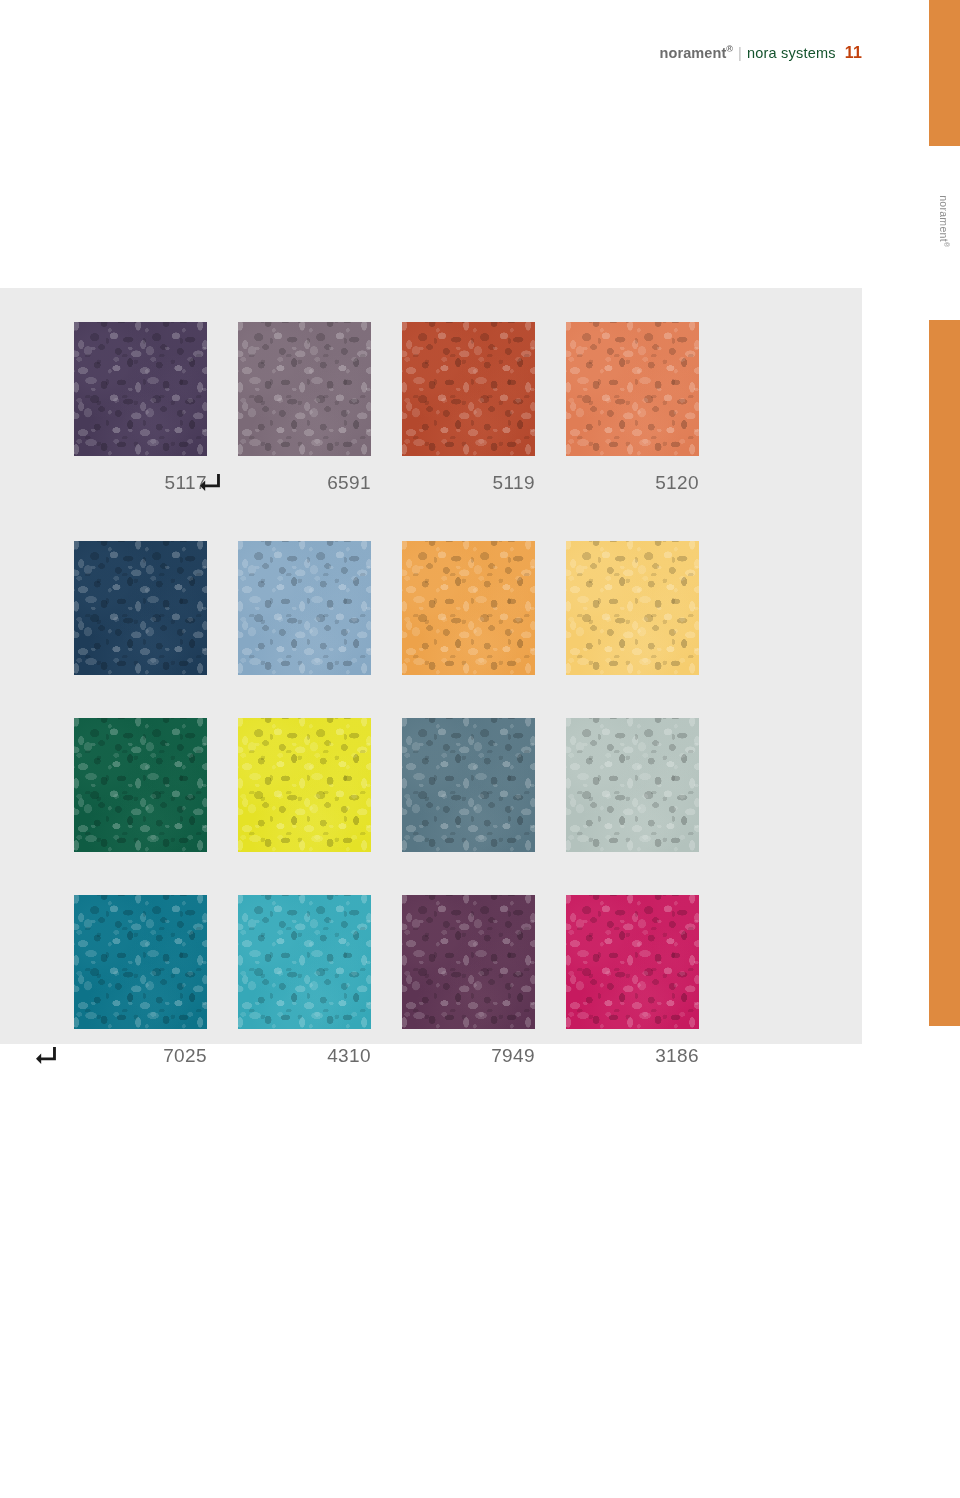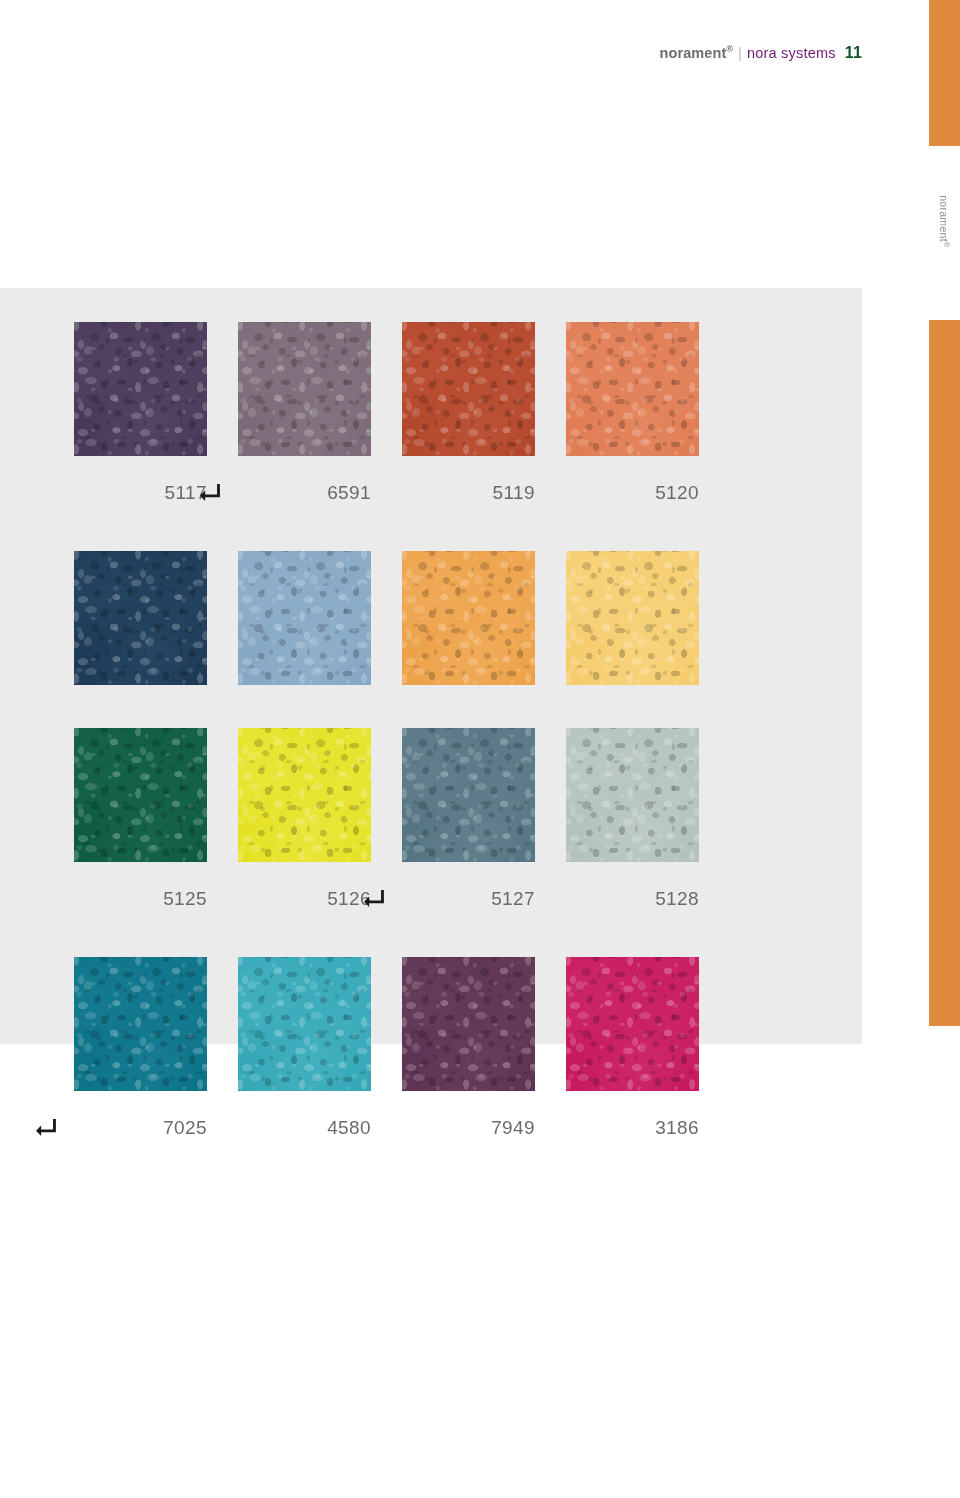--- a/index.html
+++ b/index.html
@@ -64,26 +64,26 @@
     font-size: 9px;
     vertical-align: super;
     font-weight: bold;
   }
   .header .sep {
     color: #bdbdbd;
     padding: 0 5px;
     font-weight: normal;
   }
   .header .sub {
-    color: #701a75;
+    color: #14532d;
     font-weight: normal;
   }
   .header .pageno {
     font-weight: bold;
-    color: #14532d;
+    color: #c2410c;
     font-size: 16px;
     padding-left: 9px;
   }
 
   
   .side-label {
     position: absolute;
     left: 929px;
     top: 163px;
     width: 31px;
@@ -178,21 +178,21 @@
       radial-gradient(ellipse 3px 4px at 70% 86%, rgba(255,255,255,.14) 0 55%, transparent 60%),
       radial-gradient(ellipse 5px 3px at 10% 48%, rgba(0,0,0,.12) 0 55%, transparent 60%);
     background-size: 37px 41px;
     opacity: .9;
   }
 
   
   .labels {
     display: flex;
     gap: 31px;
-    margin-top: 22px;
+    margin-top: 12px;
   }
   .label-cell {
     width: 133px;
     height: 30px;
     display: flex;
     align-items: center;
     justify-content: flex-end;
     position: relative;
   }
   .label-code {
@@ -265,54 +265,37 @@
           <div class="swatch" style="background-color: rgb(246, 205, 110); background-image: radial-gradient(circle at 22% 28%, rgba(251, 227, 162, 0.2) 0px, rgba(251, 227, 162, 0.2) 18%, transparent 42%), radial-gradient(circle at 72% 62%, rgba(251, 227, 162, 0.15) 0px, rgba(251, 227, 162, 0.15) 16%, transparent 40%), radial-gradient(circle at 48% 88%, rgba(251, 227, 162, 0.18) 0px, rgba(251, 227, 162, 0.18) 14%, transparent 38%), radial-gradient(circle at 88% 14%, rgba(251, 227, 162, 0.133) 0px, rgba(251, 227, 162, 0.133) 15%, transparent 40%);"></div>
         </div>
       </div>
       <div class="grid-row">
         <div class="swatches">
           <div class="swatch" style="background-color: rgb(15, 92, 67); background-image: radial-gradient(circle at 22% 28%, rgba(42, 122, 94, 0.2) 0px, rgba(42, 122, 94, 0.2) 18%, transparent 42%), radial-gradient(circle at 72% 62%, rgba(42, 122, 94, 0.15) 0px, rgba(42, 122, 94, 0.15) 16%, transparent 40%), radial-gradient(circle at 48% 88%, rgba(42, 122, 94, 0.18) 0px, rgba(42, 122, 94, 0.18) 14%, transparent 38%), radial-gradient(circle at 88% 14%, rgba(42, 122, 94, 0.133) 0px, rgba(42, 122, 94, 0.133) 15%, transparent 40%);"></div>
           <div class="swatch" style="background-color: rgb(229, 226, 38); background-image: radial-gradient(circle at 22% 28%, rgba(242, 240, 106, 0.2) 0px, rgba(242, 240, 106, 0.2) 18%, transparent 42%), radial-gradient(circle at 72% 62%, rgba(242, 240, 106, 0.15) 0px, rgba(242, 240, 106, 0.15) 16%, transparent 40%), radial-gradient(circle at 48% 88%, rgba(242, 240, 106, 0.18) 0px, rgba(242, 240, 106, 0.18) 14%, transparent 38%), radial-gradient(circle at 88% 14%, rgba(242, 240, 106, 0.133) 0px, rgba(242, 240, 106, 0.133) 15%, transparent 40%);"></div>
           <div class="swatch" style="background-color: rgb(87, 118, 132); background-image: radial-gradient(circle at 22% 28%, rgba(126, 152, 163, 0.2) 0px, rgba(126, 152, 163, 0.2) 18%, transparent 42%), radial-gradient(circle at 72% 62%, rgba(126, 152, 163, 0.15) 0px, rgba(126, 152, 163, 0.15) 16%, transparent 40%), radial-gradient(circle at 48% 88%, rgba(126, 152, 163, 0.18) 0px, rgba(126, 152, 163, 0.18) 14%, transparent 38%), radial-gradient(circle at 88% 14%, rgba(126, 152, 163, 0.133) 0px, rgba(126, 152, 163, 0.133) 15%, transparent 40%);"></div>
           <div class="swatch" style="background-color: rgb(179, 194, 189); background-image: radial-gradient(circle at 22% 28%, rgba(212, 222, 217, 0.2) 0px, rgba(212, 222, 217, 0.2) 18%, transparent 42%), radial-gradient(circle at 72% 62%, rgba(212, 222, 217, 0.15) 0px, rgba(212, 222, 217, 0.15) 16%, transparent 40%), radial-gradient(circle at 48% 88%, rgba(212, 222, 217, 0.18) 0px, rgba(212, 222, 217, 0.18) 14%, transparent 38%), radial-gradient(circle at 88% 14%, rgba(212, 222, 217, 0.133) 0px, rgba(212, 222, 217, 0.133) 15%, transparent 40%);"></div>
         </div>
-        <div class="labels">
-          <div class="label-cell">
-            <span class="label-code">5125</span>
-          </div>
-          <div class="label-cell">
-            <span class="label-code">5126</span>
-          </div>
-          <div class="label-cell">
-            <span class="wrap-arrow"><svg viewBox="0 0 22 18" width="22" height="18" aria-hidden="true">
-                <path d="M19 1 L19 12.5 L6.5 12.5 L6.5 8.5 L1 14 L6.5 19.5 L6.5 15.5 L22 15.5 L22 1 Z" fill="#1a1a1a" transform="translate(-1,-1.5) scale(0.95)"></path>
-              </svg></span>
-            <span class="label-code">5127</span>
-          </div>
-          <div class="label-cell">
-            <span class="label-code">5128</span>
-          </div>
-        </div>
       </div>
       <div class="grid-row">
         <div class="swatches">
           <div class="swatch" style="background-color: rgb(13, 115, 137); background-image: radial-gradient(circle at 22% 28%, rgba(46, 147, 167, 0.2) 0px, rgba(46, 147, 167, 0.2) 18%, transparent 42%), radial-gradient(circle at 72% 62%, rgba(46, 147, 167, 0.15) 0px, rgba(46, 147, 167, 0.15) 16%, transparent 40%), radial-gradient(circle at 48% 88%, rgba(46, 147, 167, 0.18) 0px, rgba(46, 147, 167, 0.18) 14%, transparent 38%), radial-gradient(circle at 88% 14%, rgba(46, 147, 167, 0.133) 0px, rgba(46, 147, 167, 0.133) 15%, transparent 40%);"></div>
           <div class="swatch" style="background-color: rgb(54, 168, 184); background-image: radial-gradient(circle at 22% 28%, rgba(99, 196, 209, 0.2) 0px, rgba(99, 196, 209, 0.2) 18%, transparent 42%), radial-gradient(circle at 72% 62%, rgba(99, 196, 209, 0.15) 0px, rgba(99, 196, 209, 0.15) 16%, transparent 40%), radial-gradient(circle at 48% 88%, rgba(99, 196, 209, 0.18) 0px, rgba(99, 196, 209, 0.18) 14%, transparent 38%), radial-gradient(circle at 88% 14%, rgba(99, 196, 209, 0.133) 0px, rgba(99, 196, 209, 0.133) 15%, transparent 40%);"></div>
           <div class="swatch" style="background-color: rgb(93, 52, 83); background-image: radial-gradient(circle at 22% 28%, rgba(129, 87, 111, 0.2) 0px, rgba(129, 87, 111, 0.2) 18%, transparent 42%), radial-gradient(circle at 72% 62%, rgba(129, 87, 111, 0.15) 0px, rgba(129, 87, 111, 0.15) 16%, transparent 40%), radial-gradient(circle at 48% 88%, rgba(129, 87, 111, 0.18) 0px, rgba(129, 87, 111, 0.18) 14%, transparent 38%), radial-gradient(circle at 88% 14%, rgba(129, 87, 111, 0.133) 0px, rgba(129, 87, 111, 0.133) 15%, transparent 40%);"></div>
           <div class="swatch" style="background-color: rgb(199, 26, 95); background-image: radial-gradient(circle at 22% 28%, rgba(221, 76, 132, 0.2) 0px, rgba(221, 76, 132, 0.2) 18%, transparent 42%), radial-gradient(circle at 72% 62%, rgba(221, 76, 132, 0.15) 0px, rgba(221, 76, 132, 0.15) 16%, transparent 40%), radial-gradient(circle at 48% 88%, rgba(221, 76, 132, 0.18) 0px, rgba(221, 76, 132, 0.18) 14%, transparent 38%), radial-gradient(circle at 88% 14%, rgba(221, 76, 132, 0.133) 0px, rgba(221, 76, 132, 0.133) 15%, transparent 40%);"></div>
         </div>
         <div class="labels">
           <div class="label-cell">
             <span class="wrap-arrow"><svg viewBox="0 0 22 18" width="22" height="18" aria-hidden="true">
                 <path d="M19 1 L19 12.5 L6.5 12.5 L6.5 8.5 L1 14 L6.5 19.5 L6.5 15.5 L22 15.5 L22 1 Z" fill="#1a1a1a" transform="translate(-1,-1.5) scale(0.95)"></path>
               </svg></span>
             <span class="label-code">7025</span>
           </div>
           <div class="label-cell">
-            <span class="label-code">4580</span>
+            <span class="label-code">4310</span>
           </div>
           <div class="label-cell">
             <span class="label-code">7949</span>
           </div>
           <div class="label-cell">
             <span class="label-code">3186</span>
           </div>
         </div>
       </div>
     </div>

